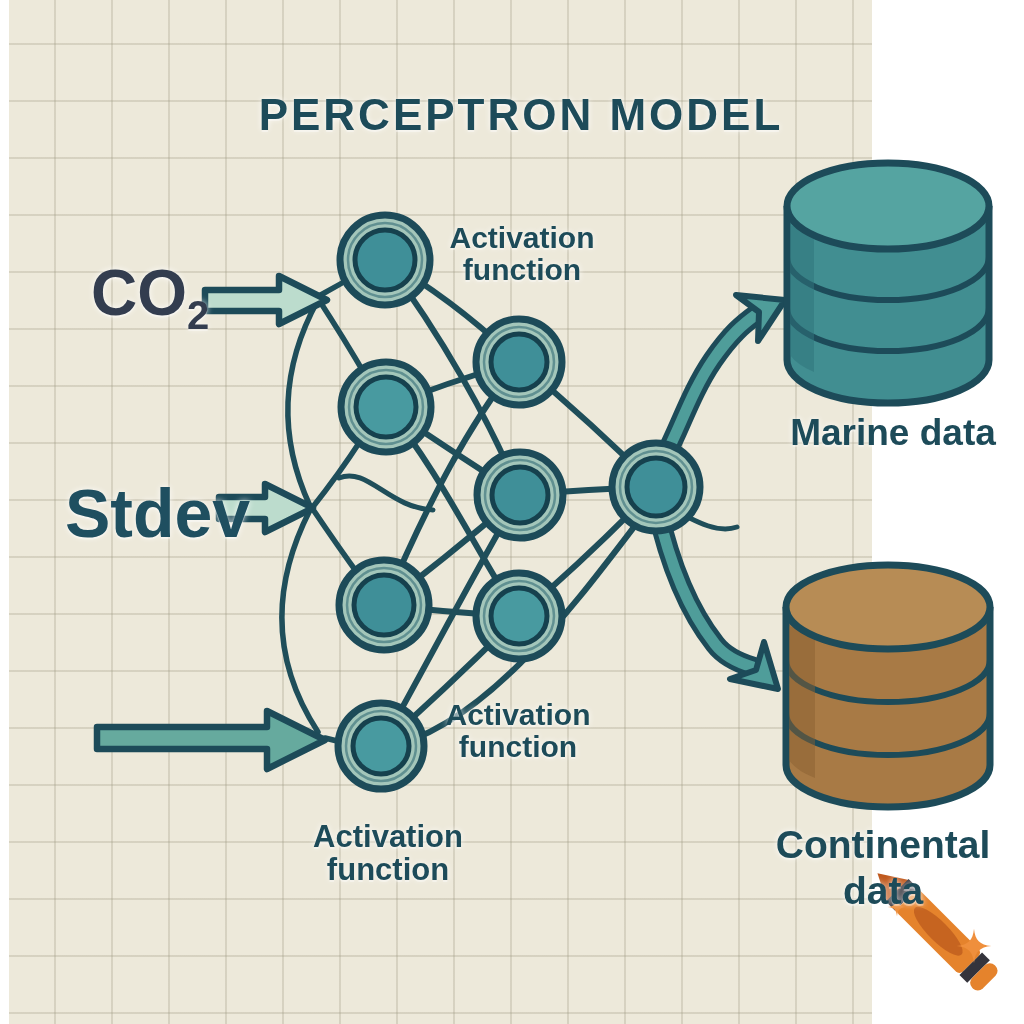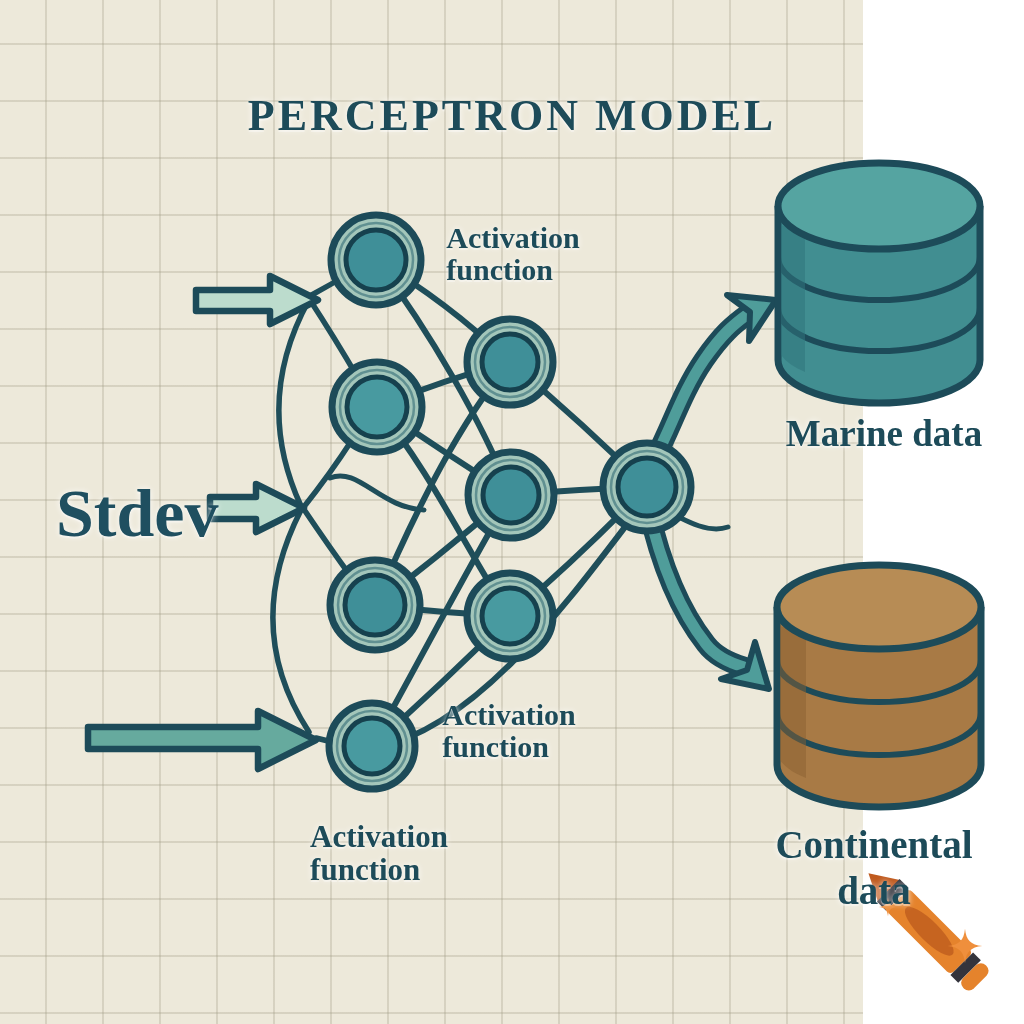--- a/index.html
+++ b/index.html
@@ -5,32 +5,33 @@
   html,body{margin:0;padding:0;}
   body{width:1024px;height:1024px;overflow:hidden;}
   .canvas{
     position:relative;width:863px;height:1024px;
     background-color:#EDE9DA;
     background-image:
       linear-gradient(rgba(156,150,128,0.28) 2px, transparent 2px),
       linear-gradient(90deg, rgba(156,150,128,0.28) 2px, transparent 2px);
     background-size:57px 57px;
     background-position:-12px -14px;
-    font-family:Liberation Serif, serif;
+    font-family:Liberation Sans, sans-serif;
+    margin-left:9px;
   }
   svg.draw{position:absolute;left:0;top:0;}
   .label{
     position:absolute;color:#1D4B59;font-weight:bold;white-space:nowrap;
     text-shadow:0 0 6px rgba(255,255,255,0.85), 0 2px 0 rgba(255,255,255,0.35);
   }
   .title{left:512px;top:90px;transform:translateX(-50%);font-size:44px;letter-spacing:3px;color:#1D4B59;}
   .co2{left:82px;top:256px;font-size:64px;color:#333D4F;}
   .co2 .sub{font-size:40px;vertical-align:-14px;}
   .stdev{left:56px;top:474px;font-size:68px;color:#1F4F60;}
-  .act{transform:translateX(-50%);text-align:left;font-size:30px;line-height:1.08;}
+  .act{transform:translateX(-50%);text-align:center;font-size:30px;line-height:1.08;}
   .act span{display:block;}
   .act-top{left:513px;top:222px;}
   .act-mid{left:509px;top:699px;}
   .act-bl{left:379px;top:820px;font-size:31px;}
   .marine{left:884px;top:412px;transform:translateX(-50%);font-size:37px;}
   .continental{left:874px;top:822px;transform:translateX(-50%);text-align:center;font-size:39px;line-height:1.18;}
   .continental span{display:block;}
 </style>
 </head>
 <body>
@@ -157,20 +158,21 @@
     <g transform="translate(965,946) scale(1.15)">
       <path d="M0,-15 C1,-5 5,-1 15,0 C5,1 1,5 0,15 C-1,5 -5,1 -15,0 C-5,-1 -1,-5 0,-15 Z" fill="#EF8F3C"></path>
     </g>
     <g transform="translate(888,907) scale(0.62)">
       <path d="M0,-15 C1,-5 5,-1 15,0 C5,1 1,5 0,15 C-1,5 -5,1 -15,0 C-5,-1 -1,-5 0,-15 Z" fill="#EF8F3C"></path>
     </g>
   </svg>
 
   <div class="label title">PERCEPTRON MODEL</div>
 
+  <div class="label co2"><span>CO</span><span class="sub">2</span></div>
 
   <div class="label stdev">Stdev</div>
 
   <div class="label act act-top">
     <span>Activation</span>
     <span>function</span>
   </div>
 
   <div class="label act act-mid">
     <span>Activation</span>

